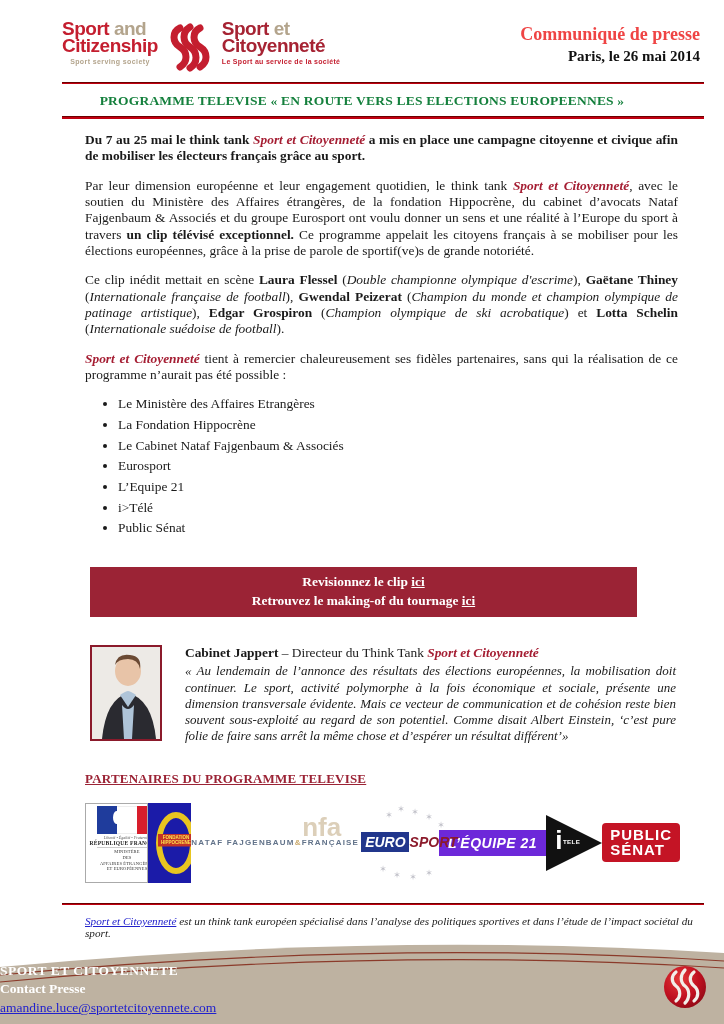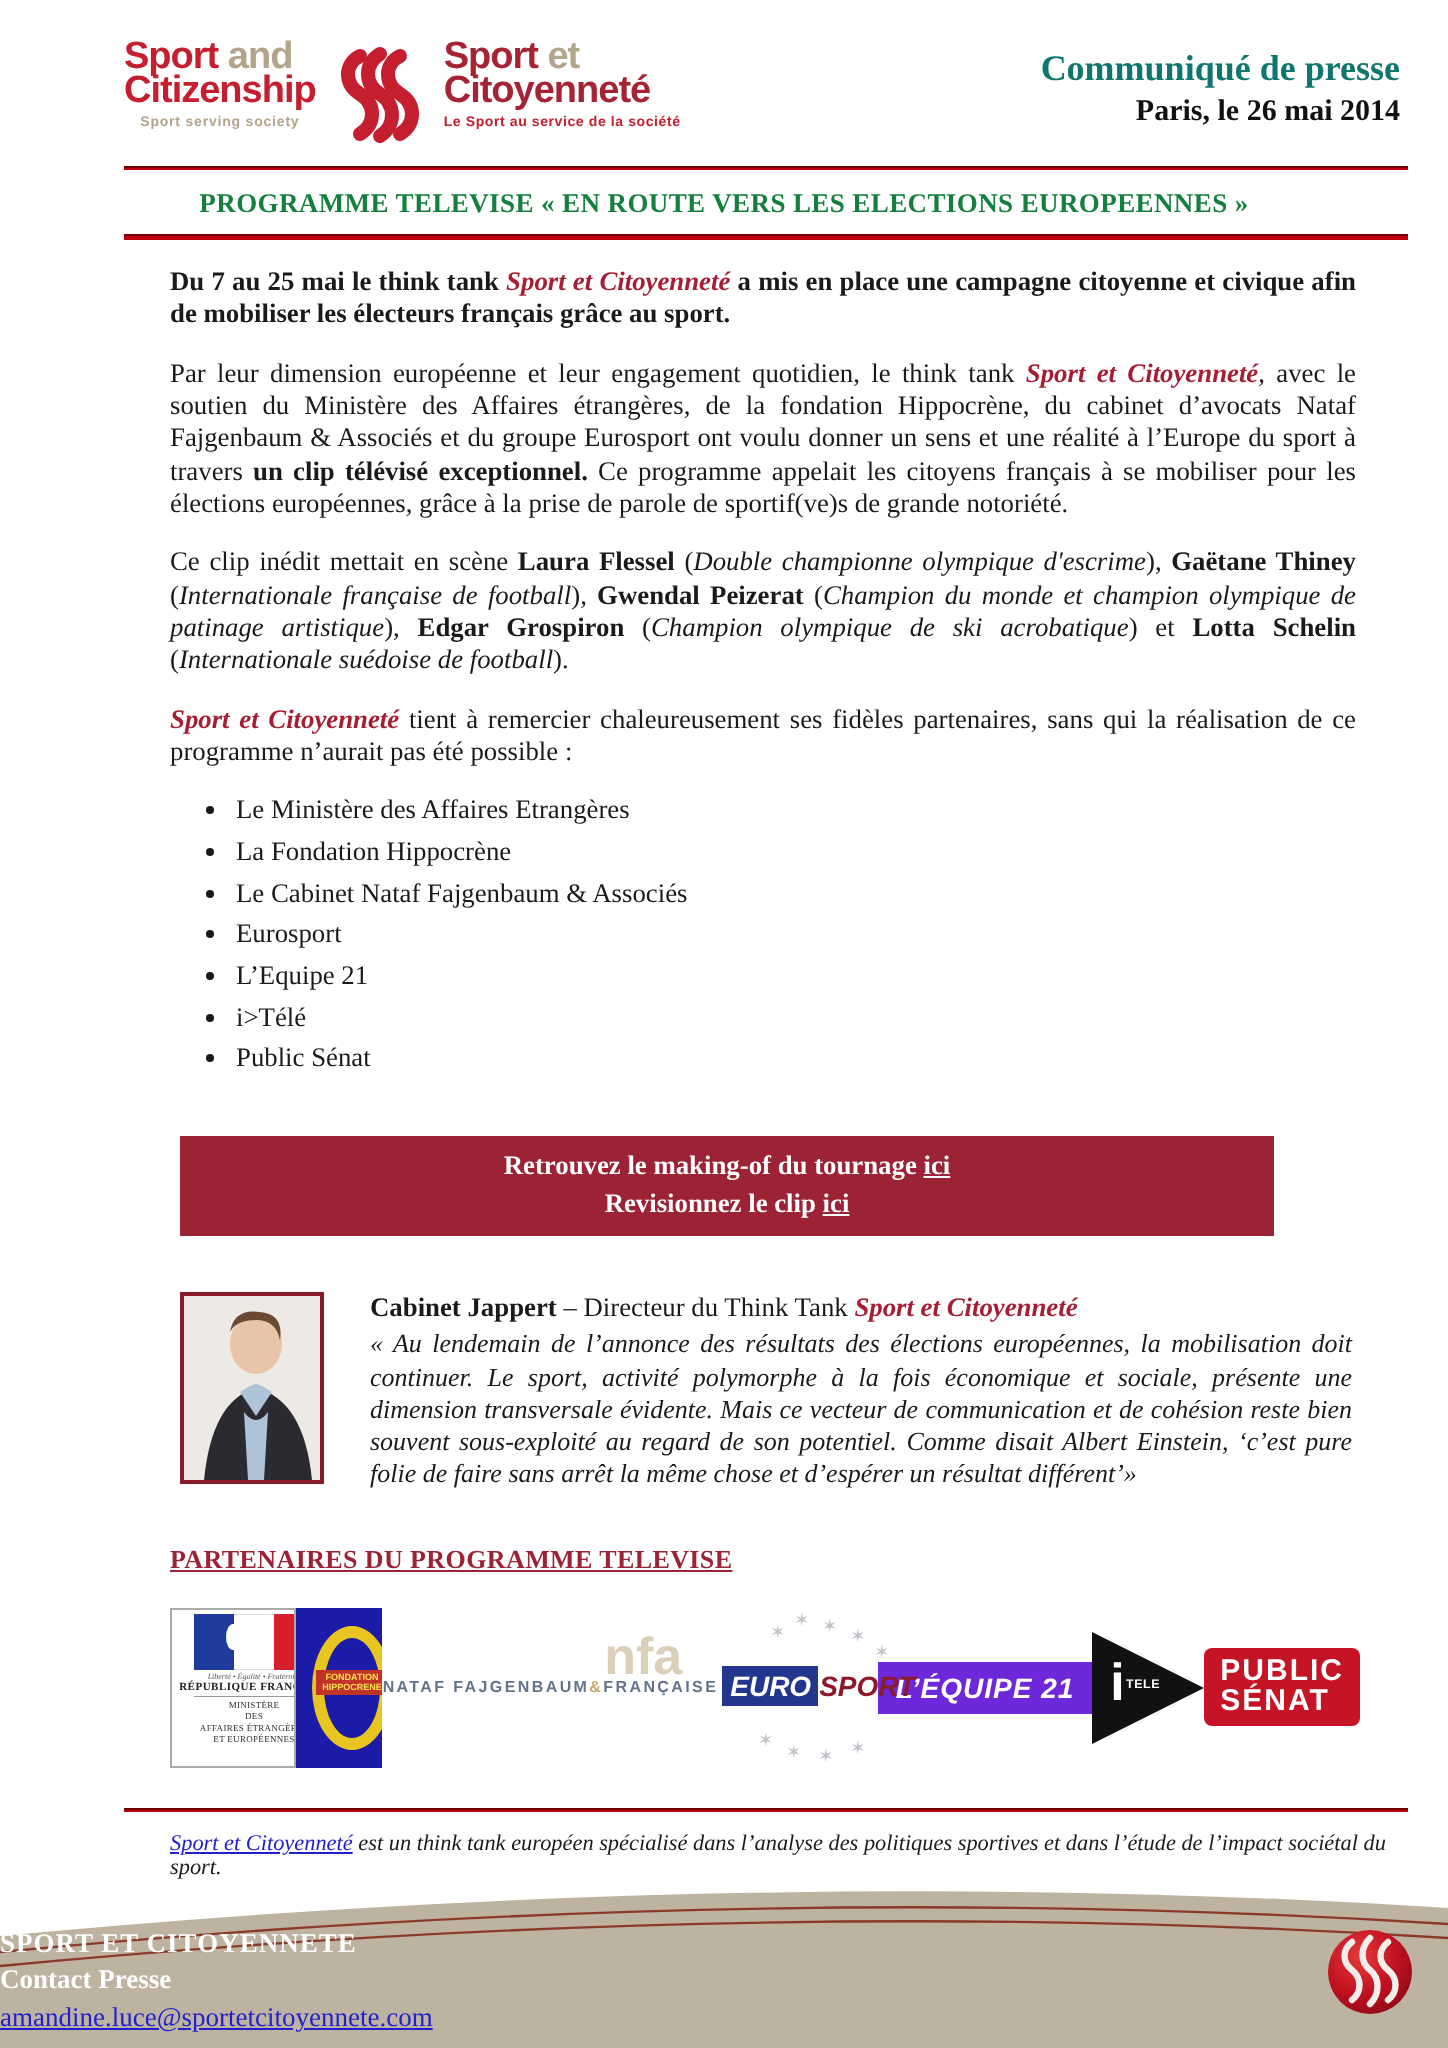--- a/index.html
+++ b/index.html
@@ -15,21 +15,21 @@
   .wordmark { font-family:"Liberation Sans", sans-serif; font-weight:bold; letter-spacing:-0.5px; line-height:0.92; }
   .wordmark .row1 { font-size:19px; }
   .wordmark .row2 { font-size:19px; }
   .wm-red { color:#C41E2F; }
   .wm-maroon { color:#A62333; }
   .wm-tan { color:#B3A48C; font-weight:bold; }
   .tagline-en { font-family:"Liberation Sans", sans-serif; font-size:7px; color:#B3A48C; margin-top:4px; text-align:center; letter-spacing:0.4px;}
   .tagline-fr { font-family:"Liberation Sans", sans-serif; font-size:7px; color:#C41E2F; margin-top:4px; letter-spacing:0.3px;}
   .sss-swirls { margin-top:2px; }
   .press-block { text-align:right; padding-top:4px; }
-  .press-title { color:#0f766e; font-weight:bold; font-size:18px; }
+  .press-title { color:#ef4444; font-weight:bold; font-size:18px; }
   .press-date { color:#111; font-weight:bold; font-size:15px; margin-top:3px; }
   
   .rule { height:3px; background:#C00010; border-top:1px solid #6E0000; margin:0 20px 0 62px; }
   .doc-title { text-align:center; font-size:13.5px; font-weight:bold; letter-spacing:0.2px; padding:9px 62px 7px 62px; color:#15803d; }
   
   .body-col { margin:0 46px 0 85px; }
   .body-p { font-size:13.4px; line-height:1.22; text-align:justify; margin-top:13px; }
   .bullets { margin:12px 0 0 33px; list-style:disc; }
   .bullets li { font-size:13.4px; line-height:1.28; margin-bottom:3.5px; }
   .sg-b { font-weight:bold; }
@@ -159,22 +159,22 @@
       <li>La Fondation Hippocrène</li>
       <li>Le Cabinet Nataf Fajgenbaum &amp; Associés</li>
       <li>Eurosport</li>
       <li>L’Equipe 21</li>
       <li>i&gt;Télé</li>
       <li>Public Sénat</li>
     </ul>
   </div>
 
   <div class="banner">
+    <div><span class="sg-b">Revisionnez le clip </span><span class="sg-b sg-u sg-link">ici</span></div>
     <div><span class="sg-b">Retrouvez le making-of du tournage </span><span class="sg-b sg-u sg-link">ici</span></div>
-    <div><span class="sg-b">Revisionnez le clip </span><span class="sg-b sg-u sg-link">ici</span></div>
   </div>
 
   <div class="bio">
     <div class="bio-photo">
       <svg width="68" height="92" viewBox="0 0 68 92">
         <rect width="68" height="92" fill="#EDEAE6"></rect>
         <ellipse cx="36" cy="24" rx="13" ry="15" fill="#E8C4A8"></ellipse>
         <path d="M23,18 Q25,6 38,8 Q50,9 48,22 Q46,12 36,12 Q26,12 23,18 Z" fill="#6B4A34"></path>
         <path d="M10,92 Q14,52 36,46 Q60,52 64,92 Z" fill="#2A2A30"></path>
         <path d="M28,48 L36,60 L44,48 Q38,44 36,44 Q34,44 28,48 Z" fill="#AFC4D8"></path>

